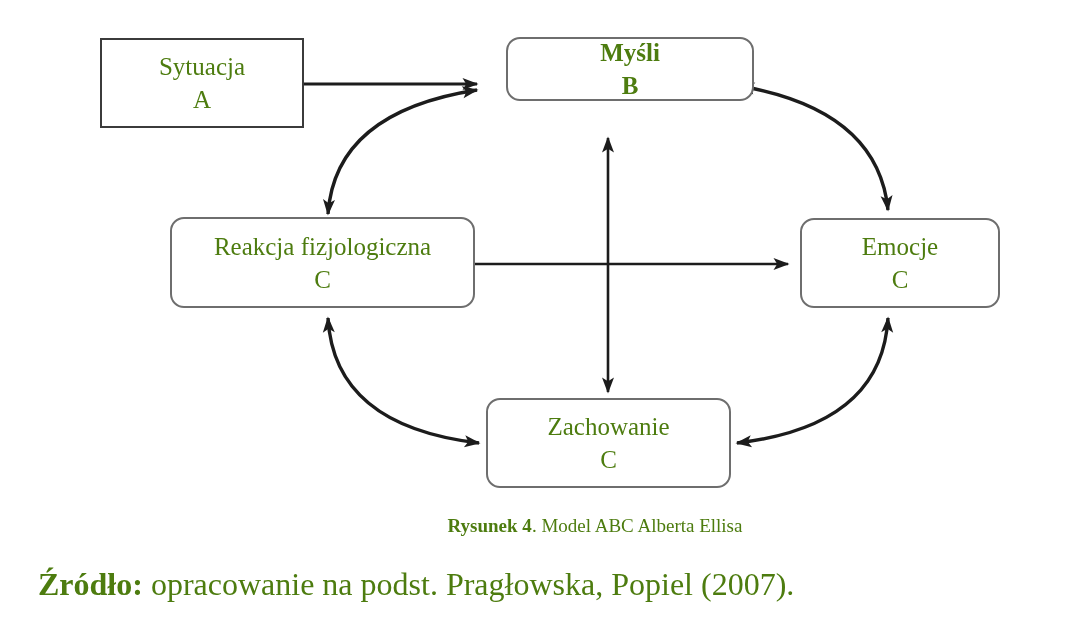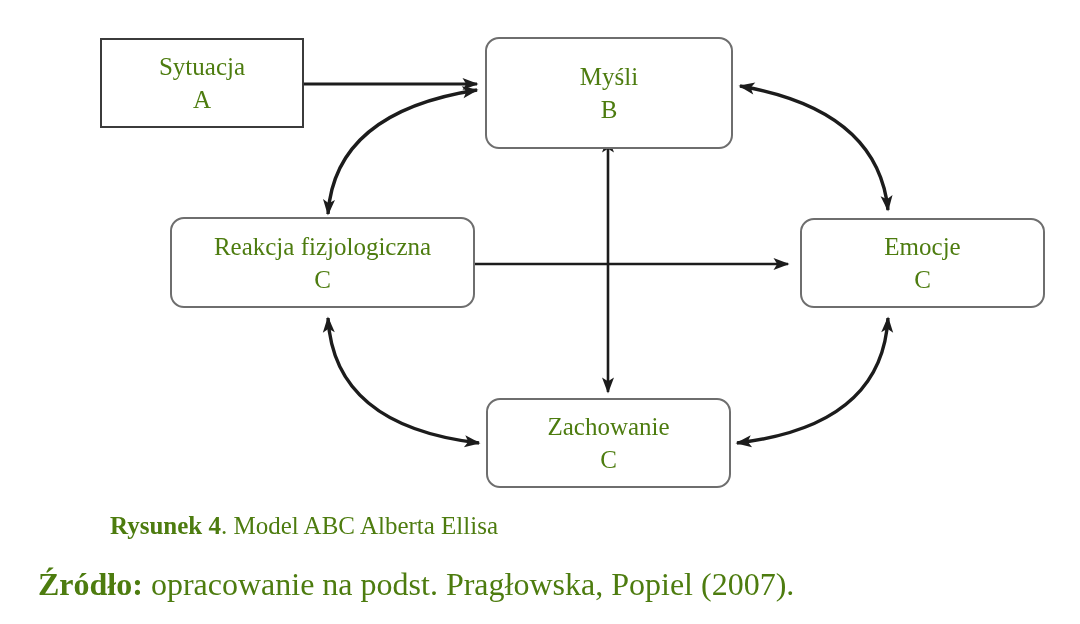--- a/index.html
+++ b/index.html
@@ -37,31 +37,31 @@
   }
   .node.rounded {
     border: 2px solid #6e6e6e;
     border-radius: 14px;
   }
   .node.rect {
     border: 2px solid #3b3b3b;
     border-radius: 0;
   }
   #node-sytuacja   { left: 100px; top: 38px;  width: 204px; height: 90px; }
-  #node-mysli      { left: 485px; top: 37px;  width: 248px; height: 112px; }
+  #node-mysli      { left: 506px; top: 37px;  width: 248px; height: 64px; font-weight: bold; }
   #node-reakcja    { left: 170px; top: 217px; width: 305px; height: 91px; }
-  #node-emocje     { left: 800px; top: 218px; width: 245px; height: 90px; }
+  #node-emocje     { left: 800px; top: 218px; width: 200px; height: 90px; }
   #node-zachowanie { left: 486px; top: 398px; width: 245px; height: 90px; }
   #caption {
     position: absolute;
     left: 110px;
     right: 0;
     top: 509px;
-    text-align: left;
-    font-size: 25px;
+    text-align: center;
+    font-size: 19px;
     line-height: 34px;
   }
   #caption .cap-label { font-weight: bold; }
   #source {
     position: absolute;
     left: 38px;
     top: 566px;
     font-size: 32px;
     line-height: 36px;
   }

